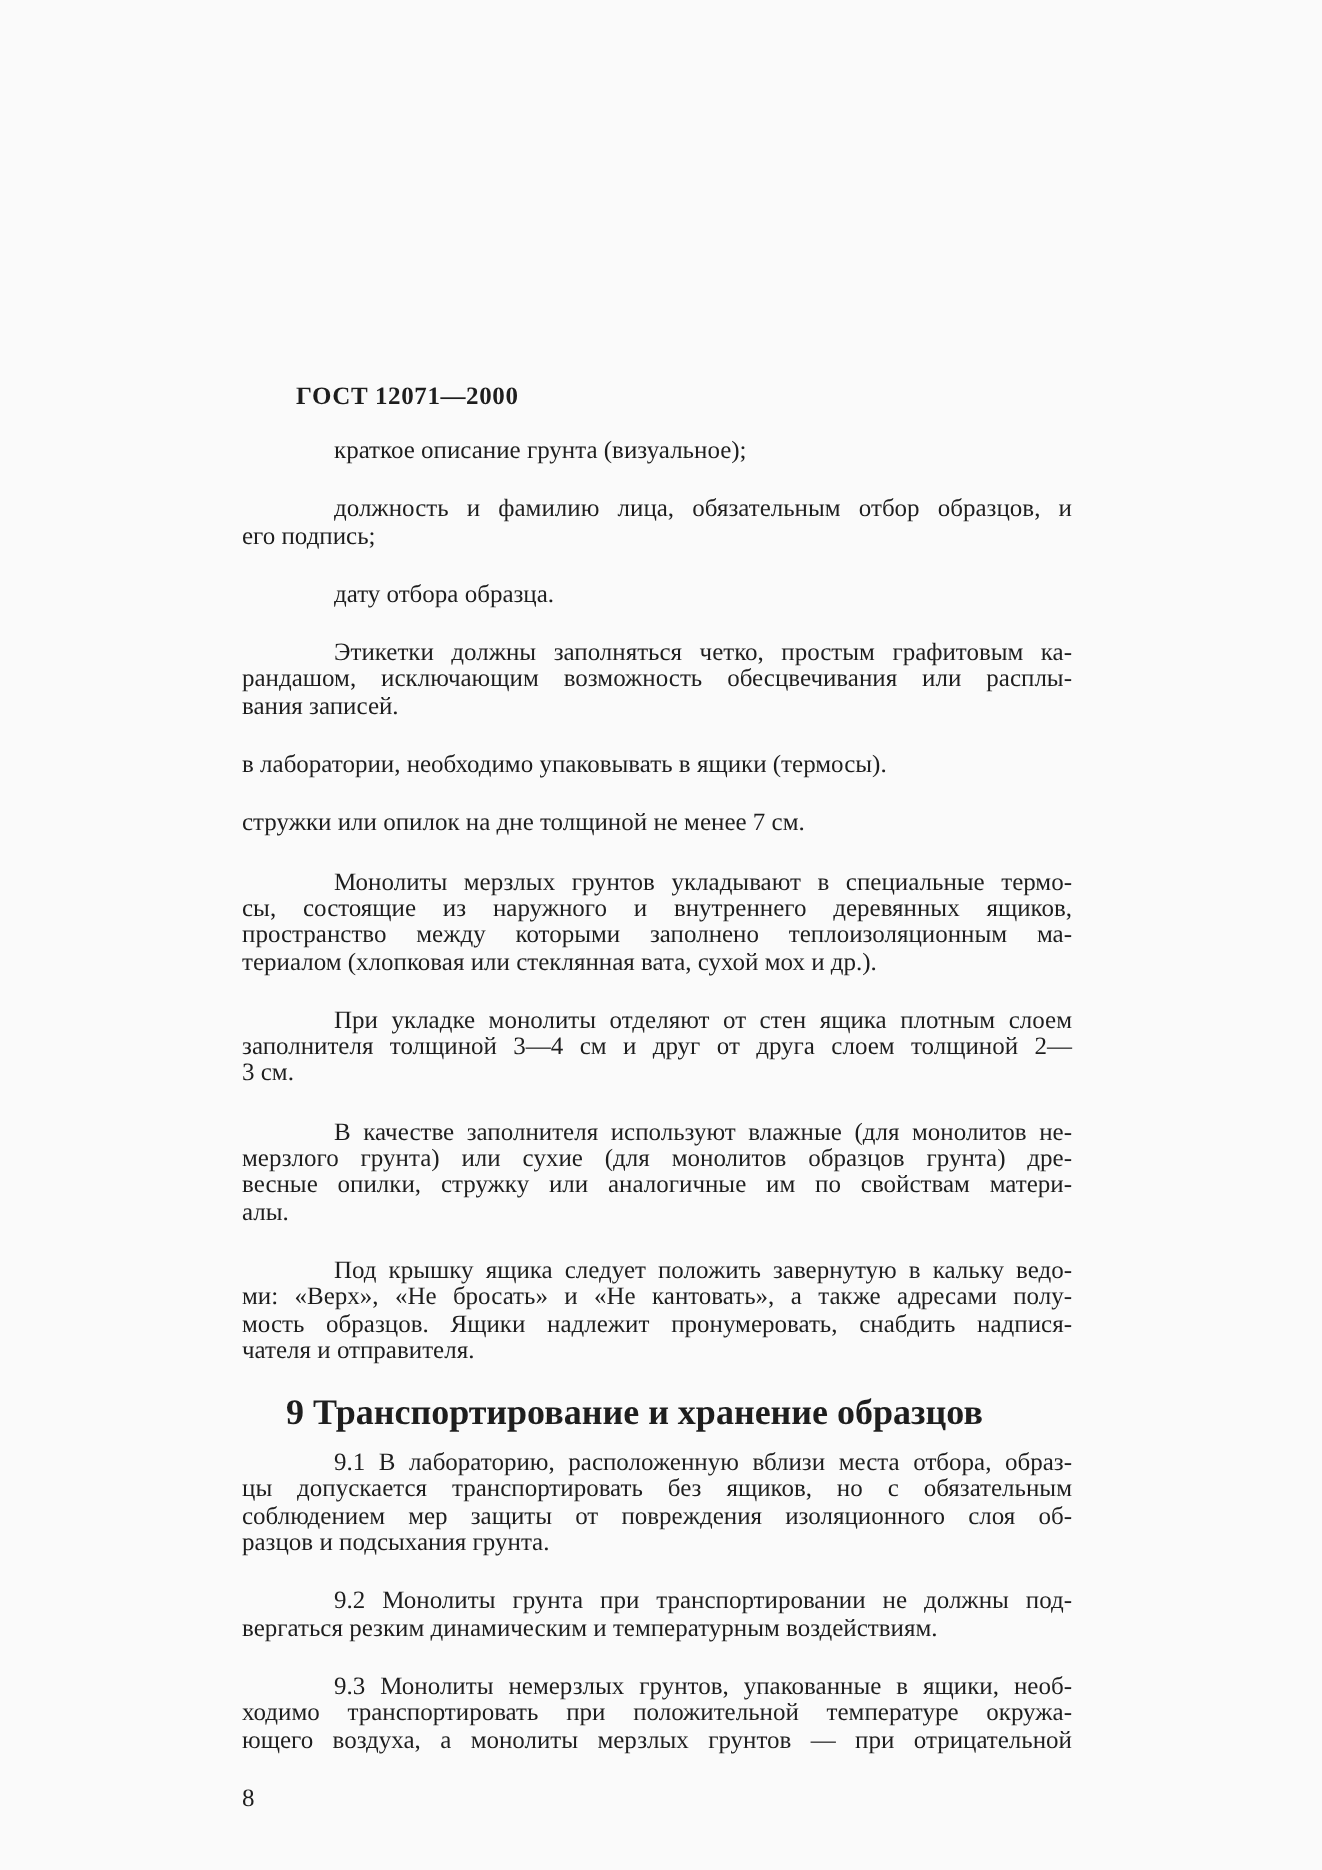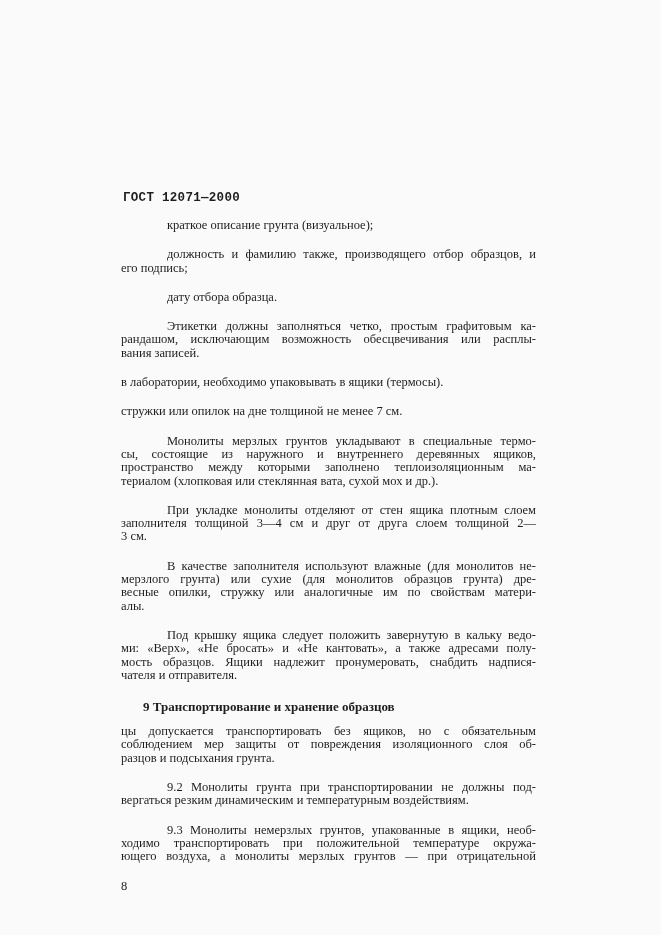--- a/index.html
+++ b/index.html
@@ -18,37 +18,36 @@
   .page-content {
     position: absolute;
     left: 121px;
     top: 192px;
     width: 415px;
   }
   .running-header {
     font-weight: bold;
     font-size: 12.5px;
     line-height: 13px;
-    margin-left: 2px;
+    margin-left: 27px;
     margin-bottom: 14px;
     letter-spacing: 0.3px;
-    font-family: Liberation Mono, monospace;
   }
   p.para { margin: 0; padding: 0; }
   .ln {
     font-size: 12.5px;
     line-height: 13.3px;
     text-align: justify;
     text-align-last: justify;
   }
   .ln.first { text-indent: 46px; }
   .ln.last  { text-align-last: left; }
   .sec-heading {
     font-weight: bold;
-    font-size: 13px;
+    font-size: 18px;
     line-height: 17px;
     margin: 11px 0 10px 22px;
   }
   .page-num {
     font-size: 12.5px;
     line-height: 13px;
     margin-top: 13px;
   }
 </style>
 </head>
@@ -58,21 +57,21 @@
 
   <div class="running-header">ГОСТ 12071—2000</div>
 
   <p class="para">
     </p>
     <div class="ln first last">краткое описание грунта (визуальное);</div>
   <p></p>
 
   <p class="para">
     </p>
-    <div class="ln first">должность и фамилию также, производящего отбор образцов, и</div>
+    <div class="ln first">должность и фамилию лица, обязательным отбор образцов, и</div>
     <div class="ln last">его подпись;</div>
   <p></p>
 
   <p class="para">
     </p>
     <div class="ln first last">дату отбора образца.</div>
   <p></p>
 
   <p class="para">
     </p>
@@ -119,20 +118,21 @@
     <div class="ln first">Под крышку ящика следует положить завернутую в кальку ведо-</div>
     <div class="ln">ми: «Верх», «Не бросать» и «Не кантовать», а также адресами полу-</div>
     <div class="ln">мость образцов. Ящики надлежит пронумеровать, снабдить надпися-</div>
     <div class="ln last">чателя и отправителя.</div>
   <p></p>
 
   <div class="sec-heading">9 Транспортирование и хранение образцов</div>
 
   <p class="para">
     </p>
+    <div class="ln first">9.1 В лабораторию, расположенную вблизи места отбора, образ-</div>
     <div class="ln">цы допускается транспортировать без ящиков, но с обязательным</div>
     <div class="ln">соблюдением мер защиты от повреждения изоляционного слоя об-</div>
     <div class="ln last">разцов и подсыхания грунта.</div>
   <p></p>
 
   <p class="para">
     </p>
     <div class="ln first">9.2 Монолиты грунта при транспортировании не должны под-</div>
     <div class="ln last">вергаться резким динамическим и температурным воздействиям.</div>
   <p></p>

